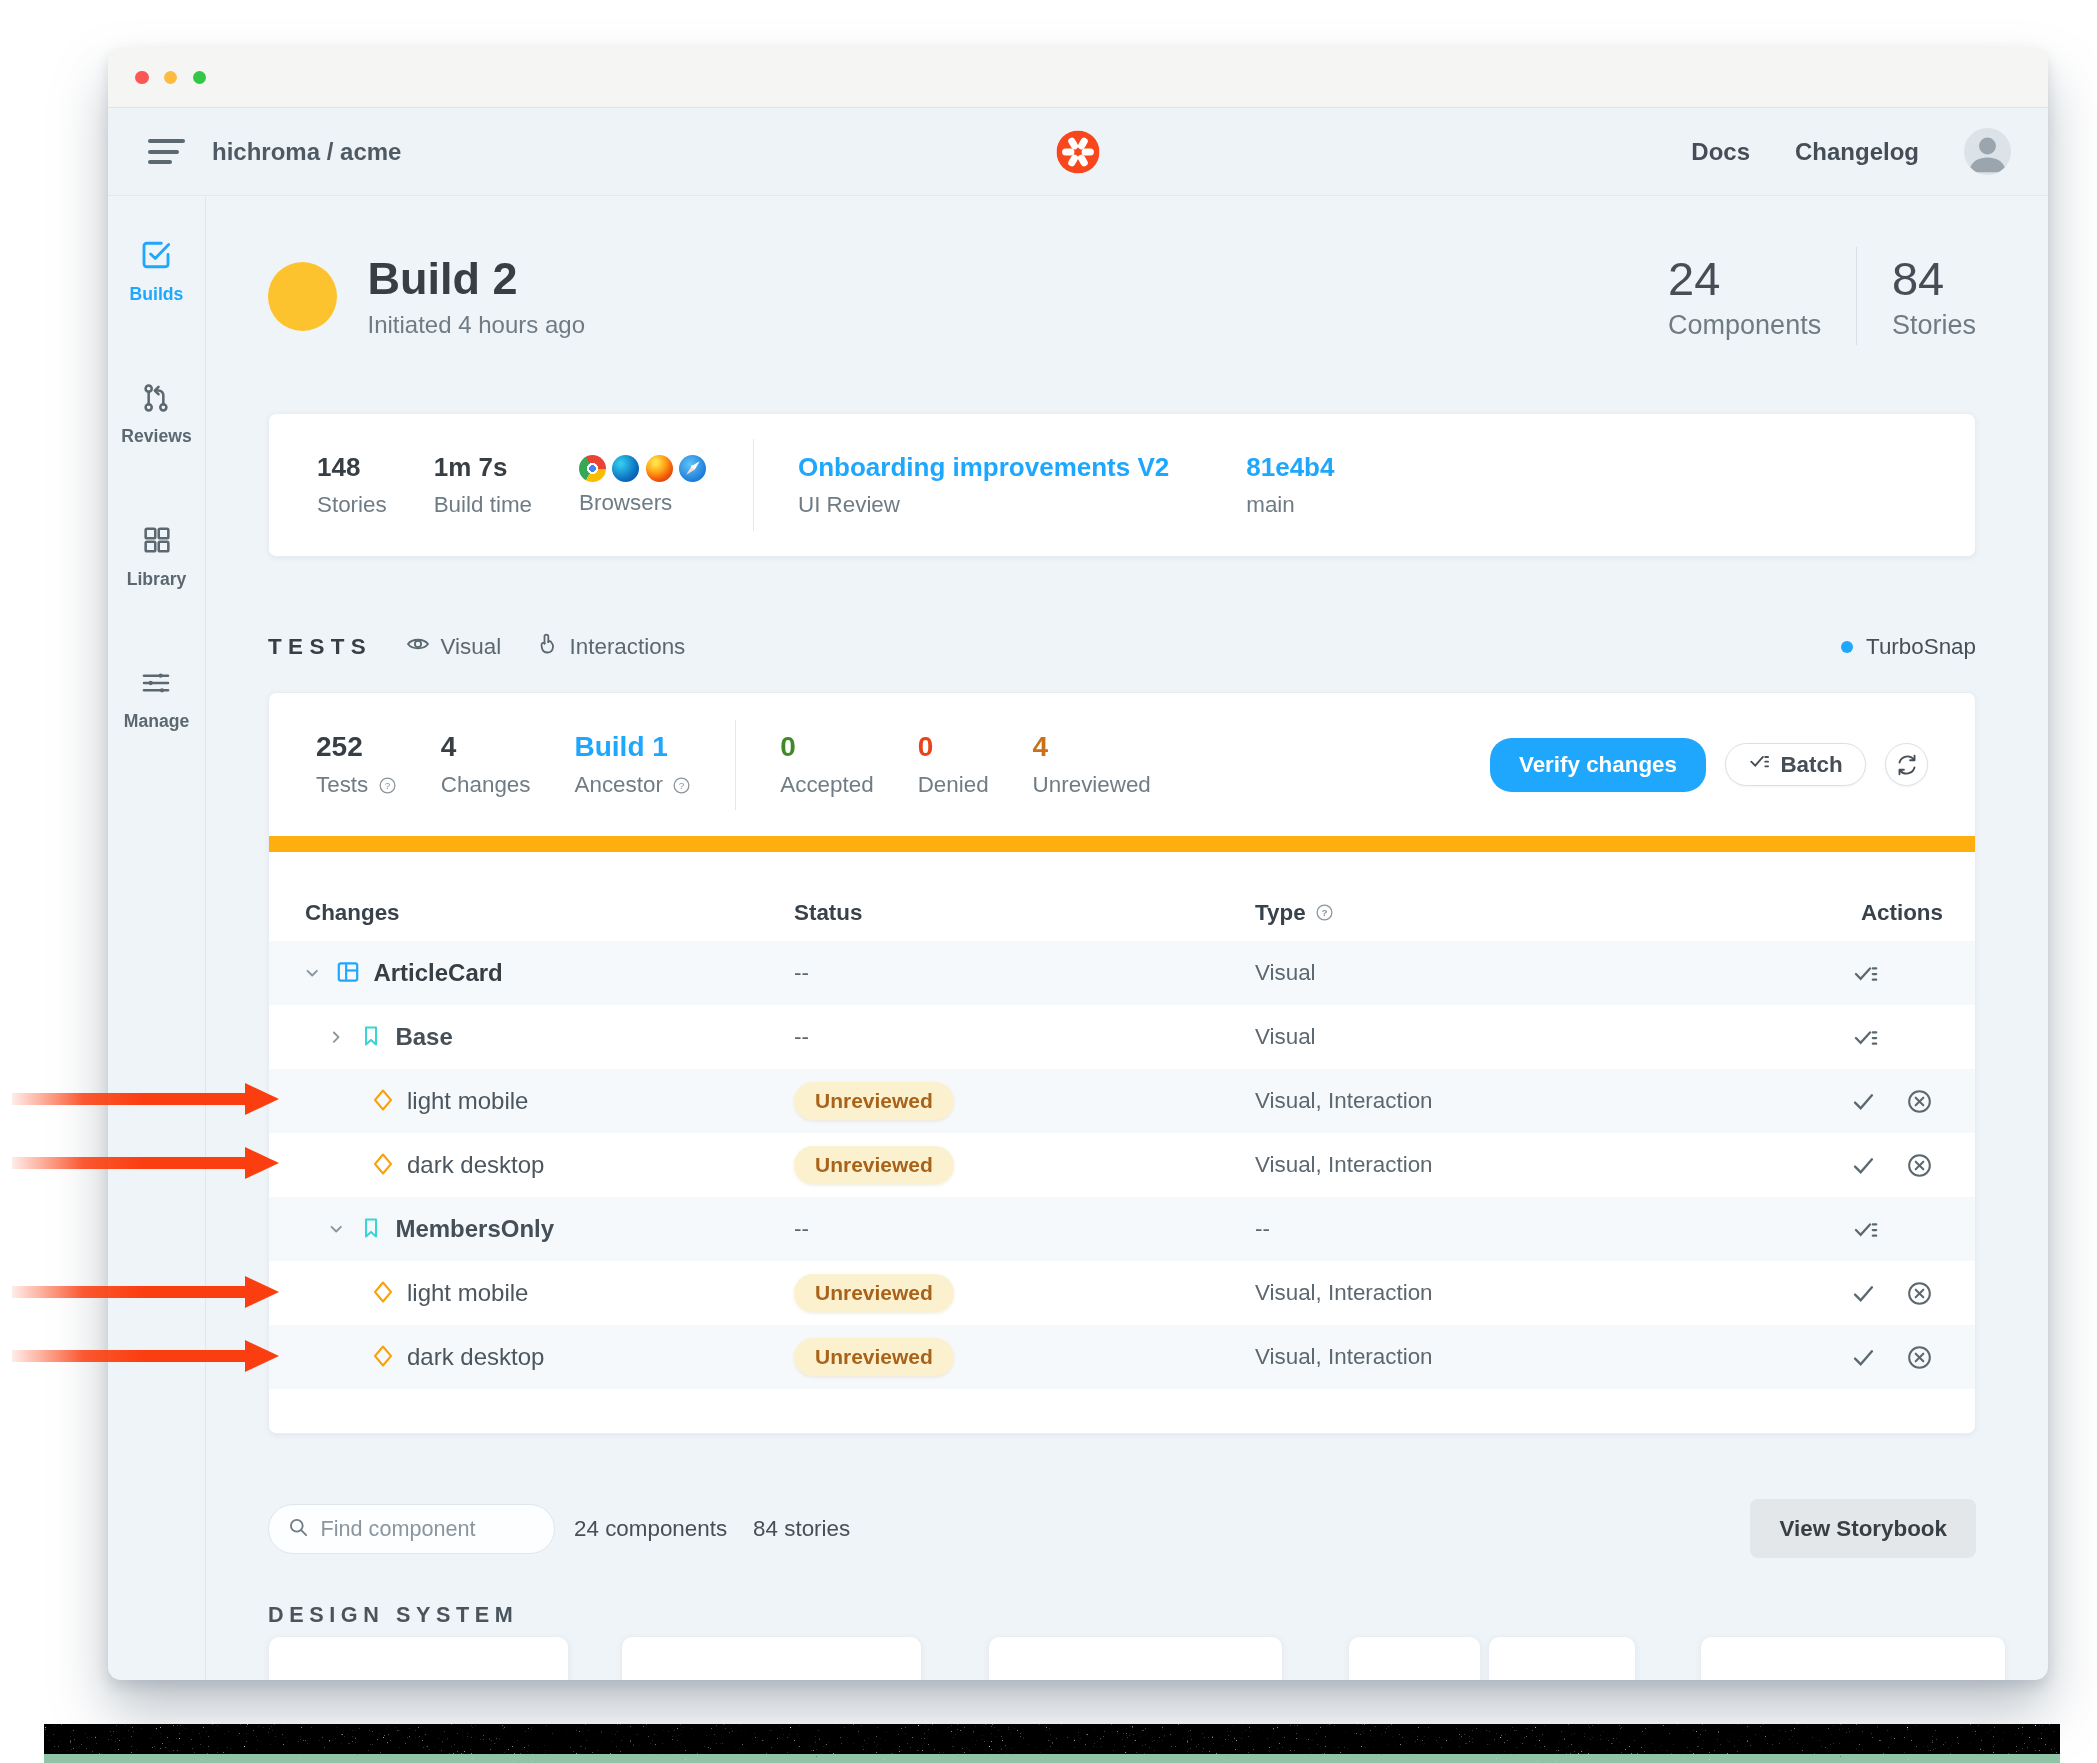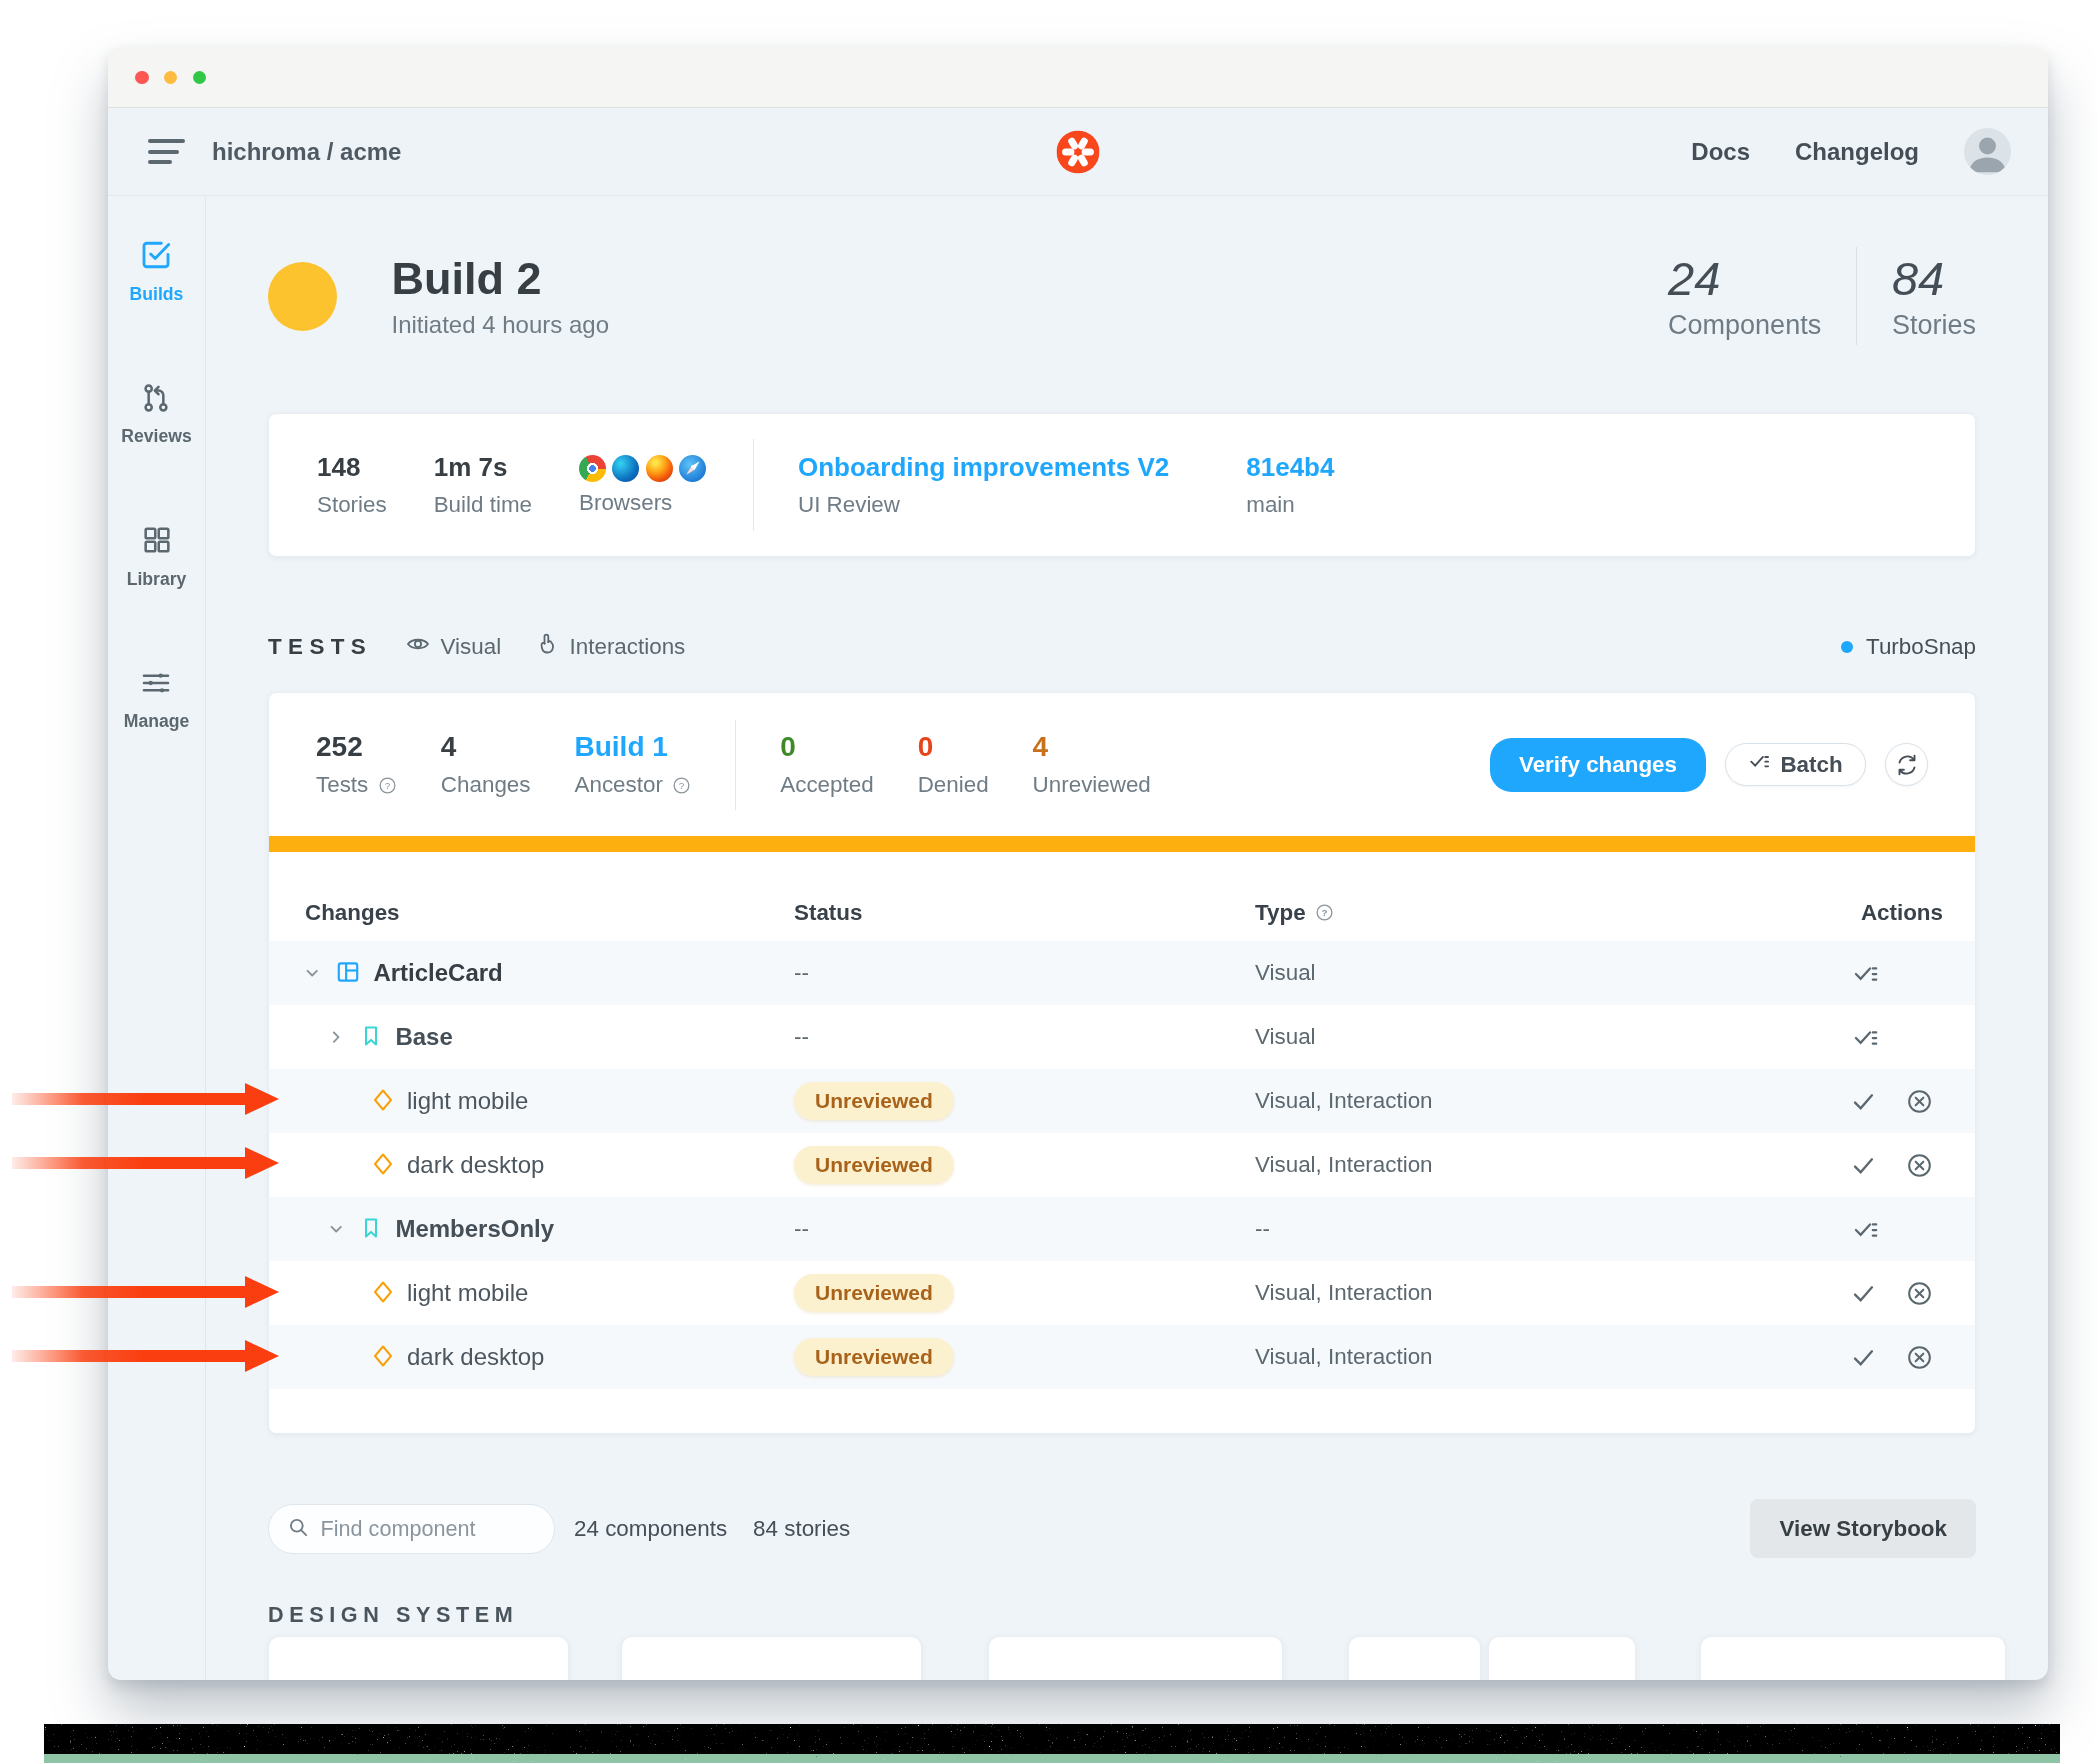--- a/index.html
+++ b/index.html
@@ -29,27 +29,27 @@
   .win-body{position:absolute;left:0;top:149px;right:0;bottom:0;overflow:hidden;border-radius:0 0 13px 13px;}
 
   
   .sidebar{position:absolute;left:0;top:0;bottom:0;width:98px;border-right:0.8px solid #DEE7ED;
     display:flex;flex-direction:column;align-items:center;padding-top:42px;}
   .side-item{display:flex;flex-direction:column;align-items:center;gap:9.6px;cursor:pointer;margin-bottom:77px;color:#5C6870;}
   .side-item .slabel{font-size:17.6px;font-weight:600;}
   .side-item.active{color:#1EA7FD;justify-content:space-between;}
 
   
-  .build-header{position:absolute;left:160px;right:72px;top:50px;display:flex;align-items:center;gap:24px;}
+  .build-header{position:absolute;left:160px;right:72px;top:50px;display:flex;align-items:center;}
   .build-avatar{width:69px;height:69px;border-radius:50%;background:#FCC32E;}
   .build-titles{margin-left:30.5px;}
   .build-title{font-size:45px;font-weight:700;color:#373F45;}
   .build-subtitle{font-size:24px;color:#6F7C85;margin-top:6.4px;}
   .build-counts{margin-left:auto;display:flex;align-items:center;}
-  .count .cv{font-size:47px;color:#454E56;font-style:italic;}
+  .count .cv{font-size:47px;color:#454E56;}
   .count .cl{font-size:27px;color:#6F7C85;margin-top:4.8px;}
   .count-div{width:0.8px;height:98px;background:#D9E1E7;margin:0 35px;}
 
   .card{background:#fff;border:0.8px solid #E7EDF2;border-radius:8px;box-shadow:0 1.6px 4.8px rgba(40,60,80,.06);}
 
   .summary-card{position:absolute;left:160px;right:72px;top:216px;height:144px;
     display:flex;align-items:center;padding-left:48px;}
   .sum .sv{font-size:26px;font-weight:700;color:#373F45;margin-bottom:9.6px;}
   .sum .sl{font-size:22.4px;color:#6F7C85;}
   .sum .sv.link{color:#1EA7FD;cursor:pointer;}

